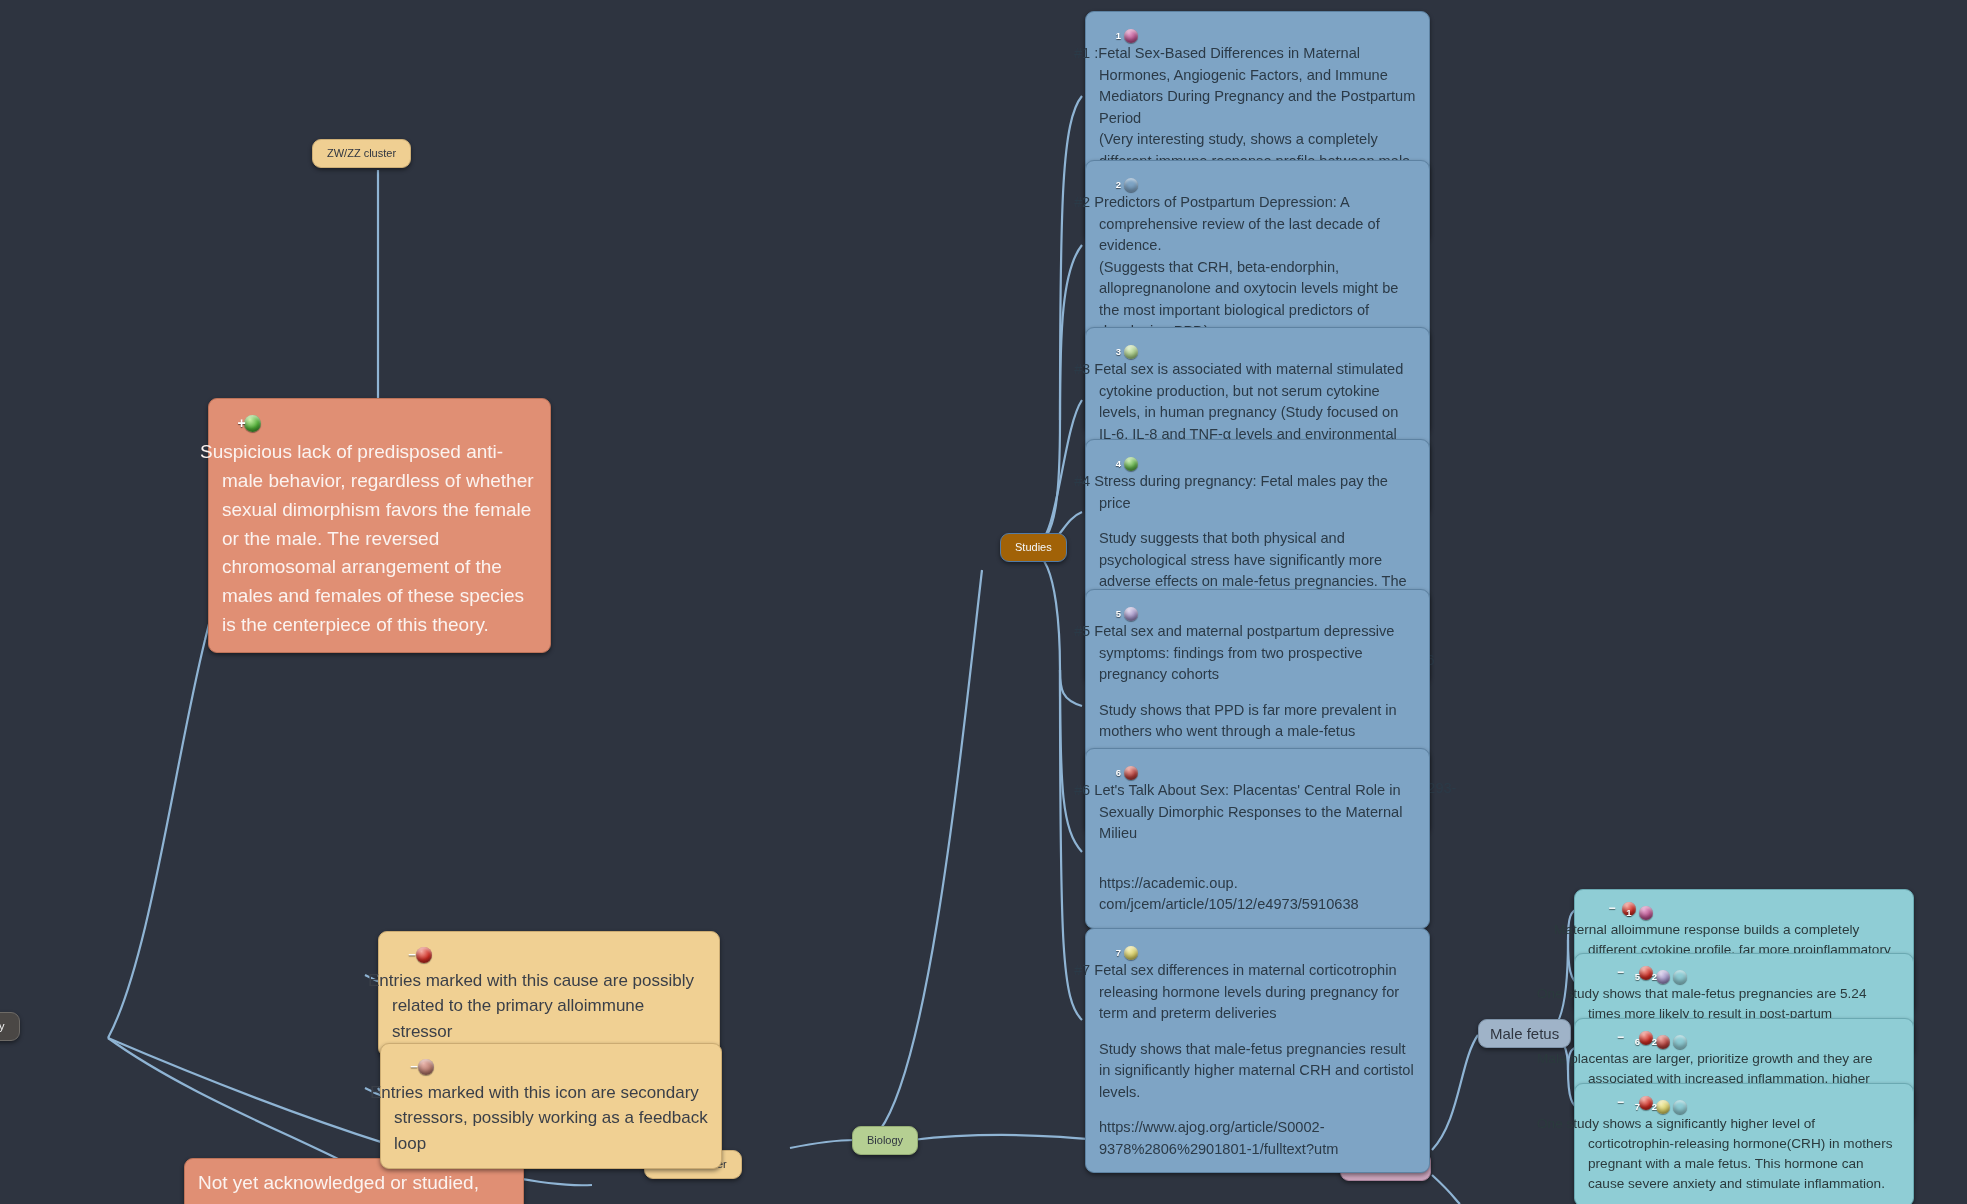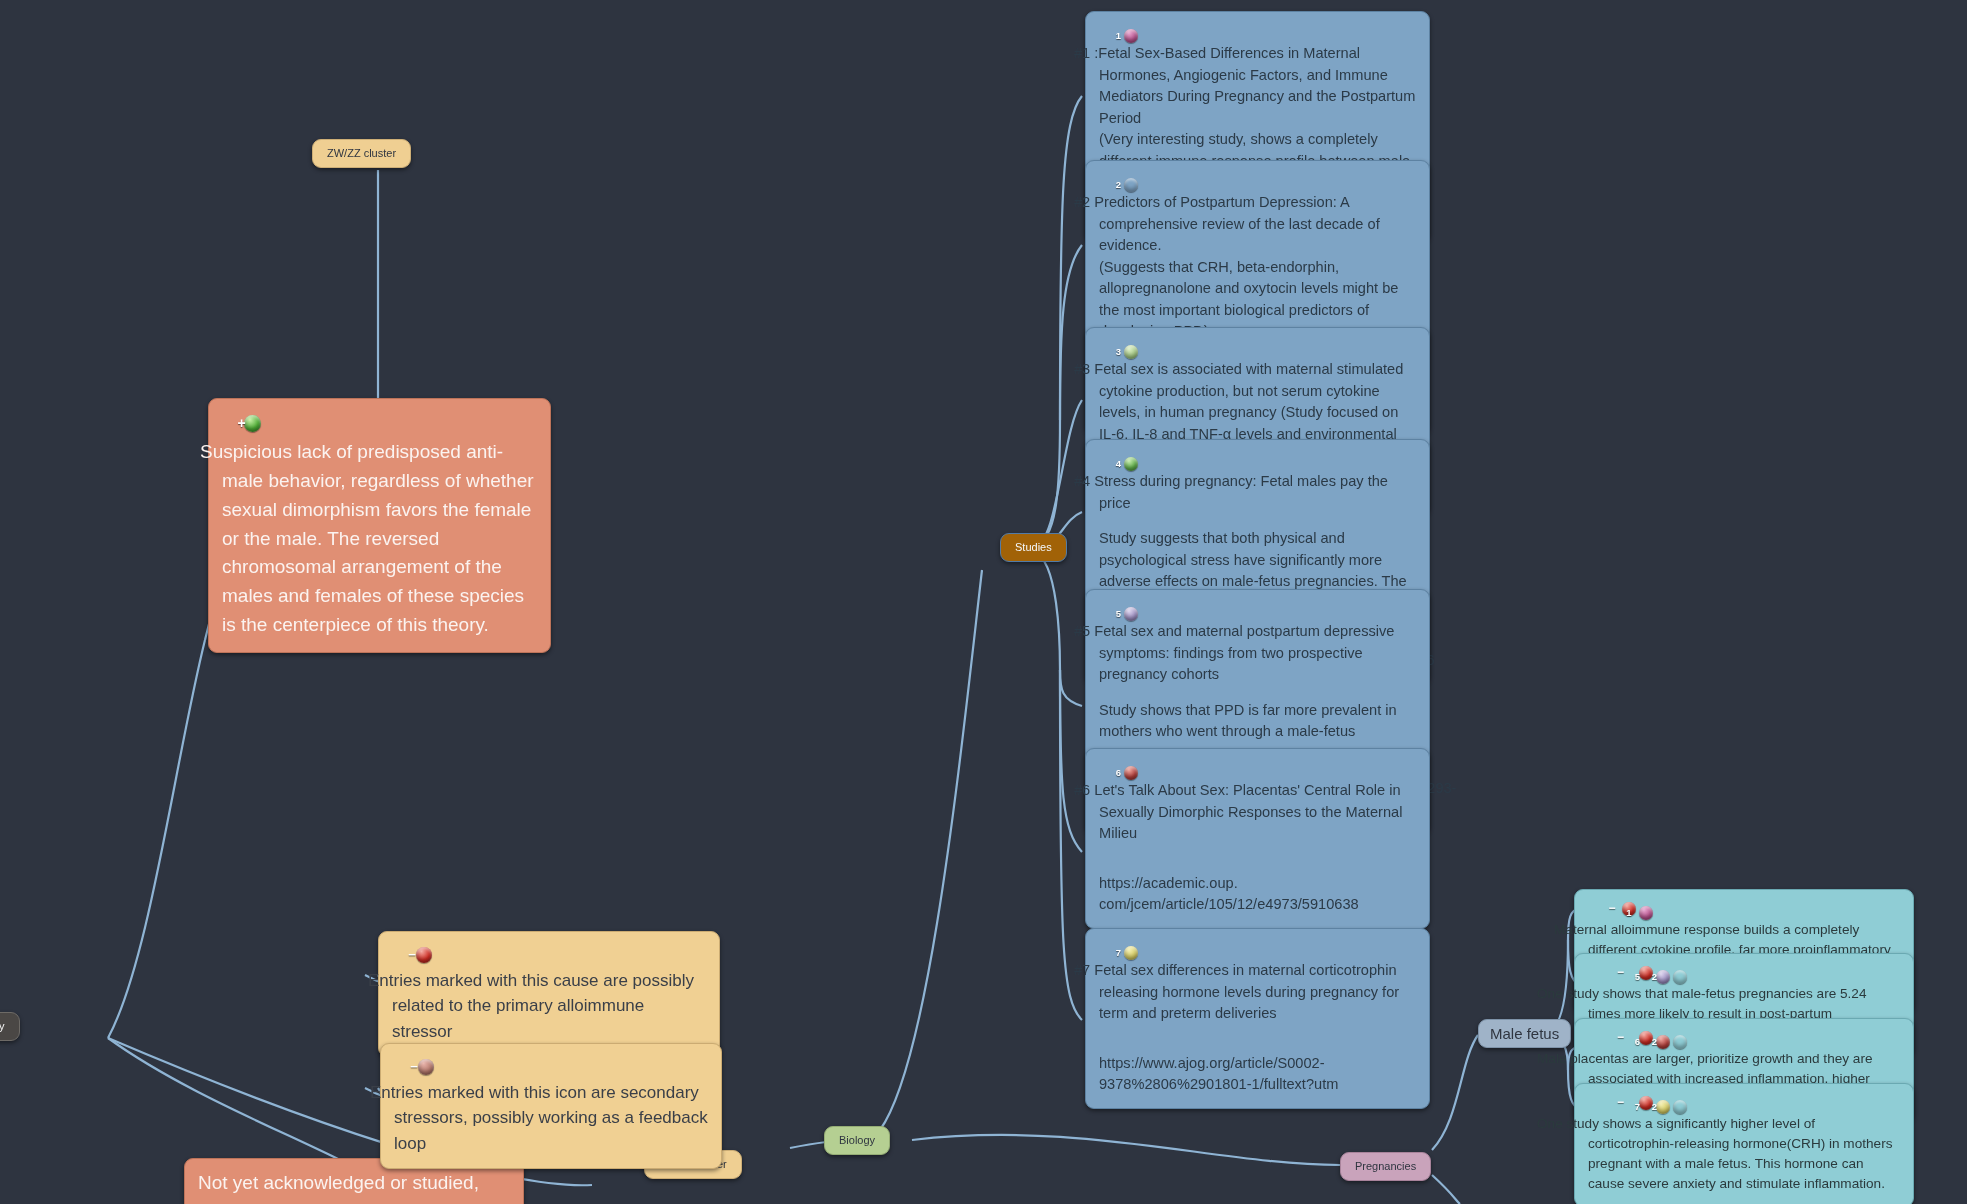--- a/index.html
+++ b/index.html
@@ -168,21 +168,21 @@
   <div class="node card legend c-tan" style="left:380px;top:1043px;width:342px;">
     <span class="ind">
       <span class="badge lg bminus-gray"><span class="sym">−</span></span><span class="body">Entries marked with this icon are secondary stressors, possibly working as a feedback loop</span>
     </span>
   </div>
 
   <div class="node pill n-blue" style="left:1000px;top:533px;">
     <span>Studies</span>
   </div>
 
-  <div class="node pill n-green" style="left:824px;top:1126px;">
+  <div class="node pill n-green" style="left:852px;top:1126px;">
     <span>Biology</span>
   </div>
 
   <div class="node pill n-pink" style="left:1340px;top:1152px;">
     <span>Pregnancies</span>
   </div>
 
   <div class="node pill n-grayblue" style="left:1478px;top:1019px;padding:5px 11px;font-size:15px;">
     <span>Male fetus</span>
   </div>
@@ -242,20 +242,21 @@
     <div style="height:14px"></div>
     <span class="body">https://academic.oup.
 com/jcem/article/105/12/e4973/5910638</span>
   </div>
 
   <div class="node card c-study" style="left:1085px;top:928px;width:345px;">
     <span class="ind">
       <span class="badge b7">7</span><span class="body">#7 Fetal sex differences in maternal corticotrophin releasing hormone levels during pregnancy for term and preterm deliveries</span>
     </span>
     <div style="height:14px"></div>
+    <span class="body">Study shows that male-fetus pregnancies result in significantly higher maternal CRH and cortistol levels.</span>
     <div style="height:14px"></div>
     <span class="body"> https://www.ajog.org/article/S0002-9378%2806%2901801-1/fulltext?utm</span>
   </div>
 
   <div class="node card c-cyan" style="left:1574px;top:889px;width:340px;font-size:13.6px;">
     <span class="ind" style="padding-left:34px;text-indent:-34px;">
       <span class="badge bminus-red"><span class="sym">−</span></span><span class="badge b1">1</span><span class="body">Maternal alloimmune response builds a completely different cytokine profile, far more proinflammatory and proangiogenic. Read study #1 for further details.</span>
     </span>
   </div>
 

